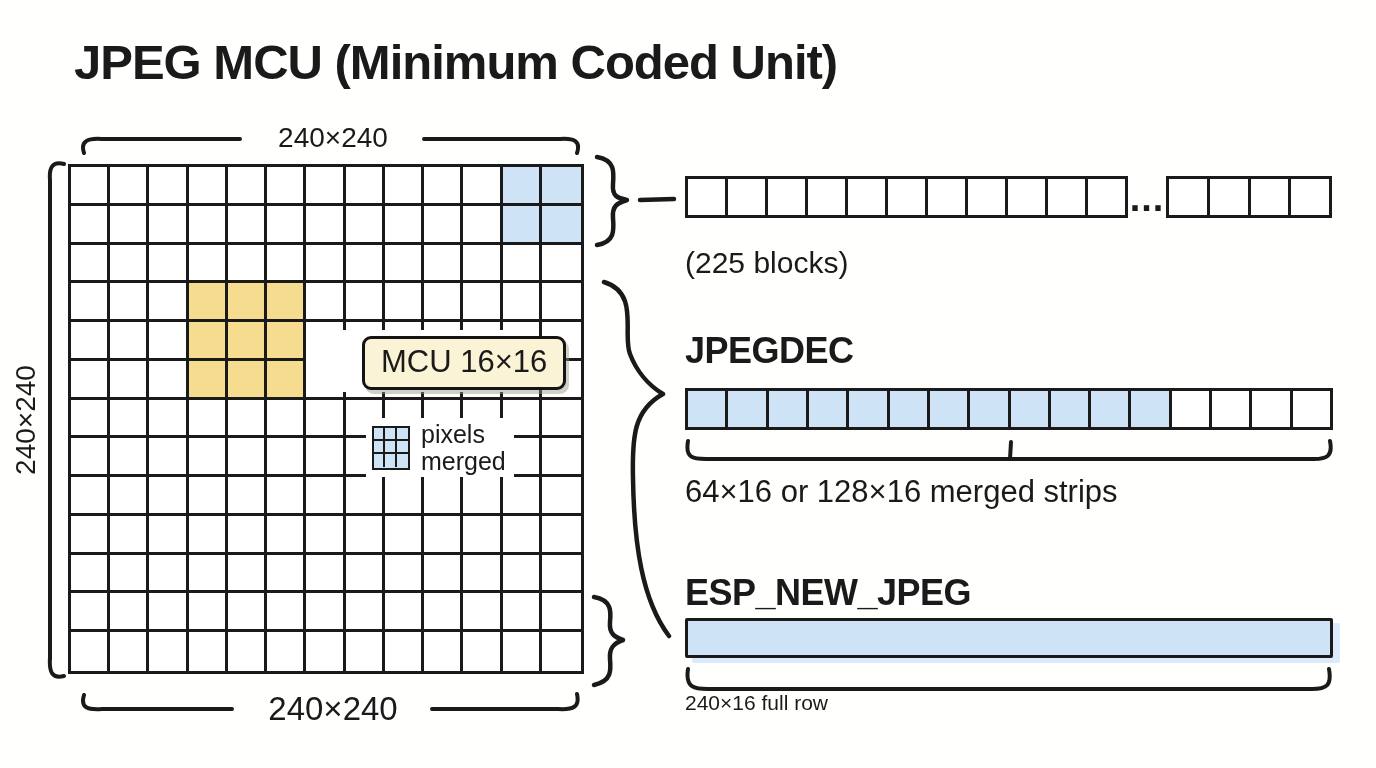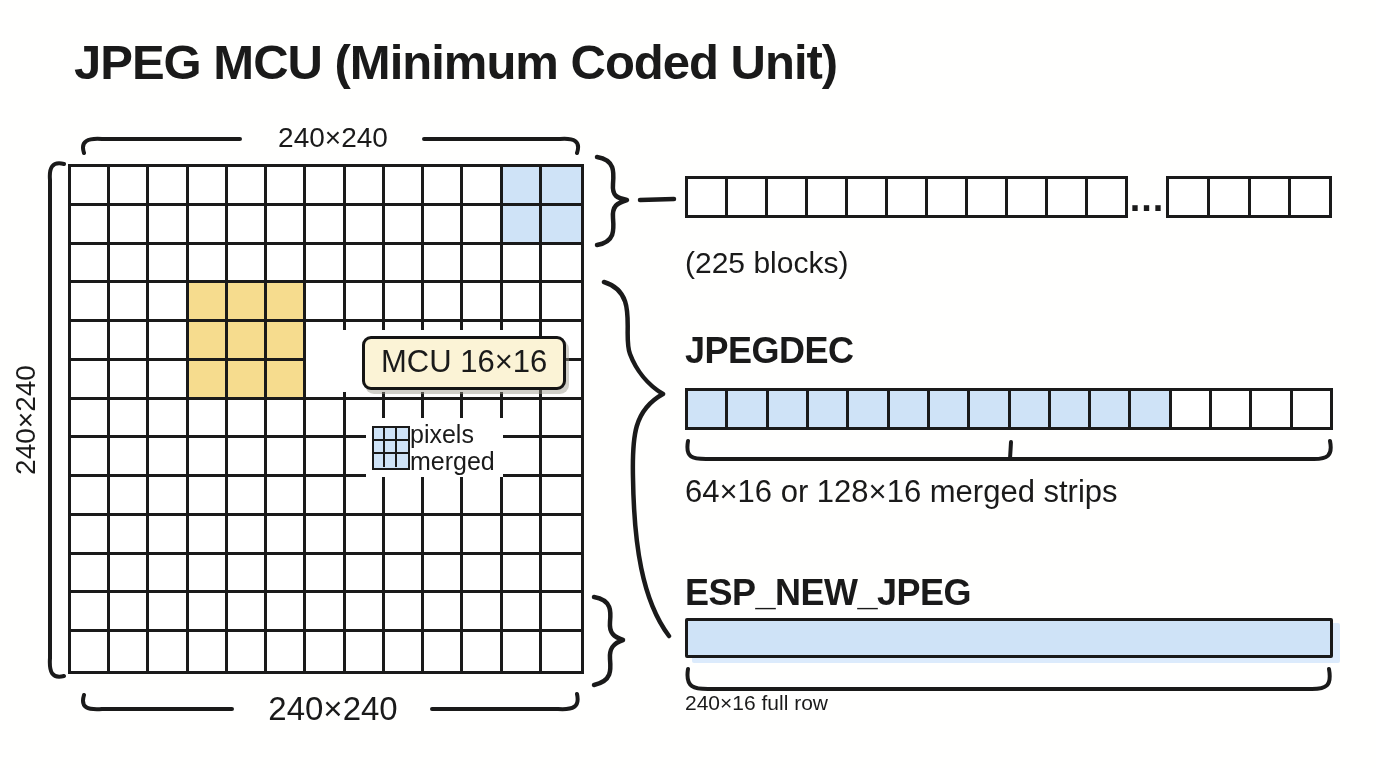--- a/index.html
+++ b/index.html
@@ -36,21 +36,21 @@
   
   .callout-patch{left:306px;top:330px;width:230px;height:62px;background:#fff;border-radius:14px;}
   .callout-box{
     left:362px;top:336px;padding:5px 16px 7px 16px;background:var(--cream);
     border:3.5px solid #141414;border-radius:9px;font-size:31px;white-space:nowrap;
     box-shadow:3px 4px 0 rgba(150,148,135,.45);
   }
   
   .legend{
     left:366px;top:418px;background:#fff;padding:3px 8px 3px 6px;
-    display:flex;align-items:center;
+    display:flex;align-items:center;gap:11px;
   }
   .legend-grid{
     width:38px;height:44px;border:2.5px solid var(--ink);box-sizing:border-box;background:var(--blue);
     display:grid;grid-template-columns:repeat(3,1fr);grid-template-rows:repeat(3,1fr);
   }
   .legend-grid .lg-cell{border-right:2px solid var(--ink);border-bottom:2px solid var(--ink);box-sizing:border-box;}
   .legend-grid .lg-cell:nth-child(3n){border-right:none;}
   .legend-grid .lg-cell:nth-child(n+7){border-bottom:none;}
   .legend-text{font-size:25px;line-height:1.06;white-space:nowrap;}
   

